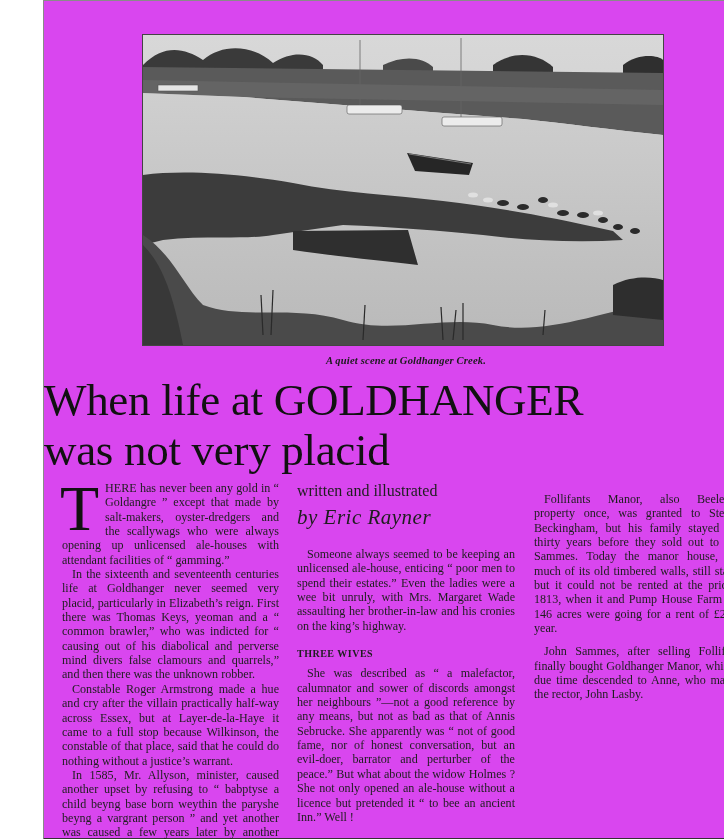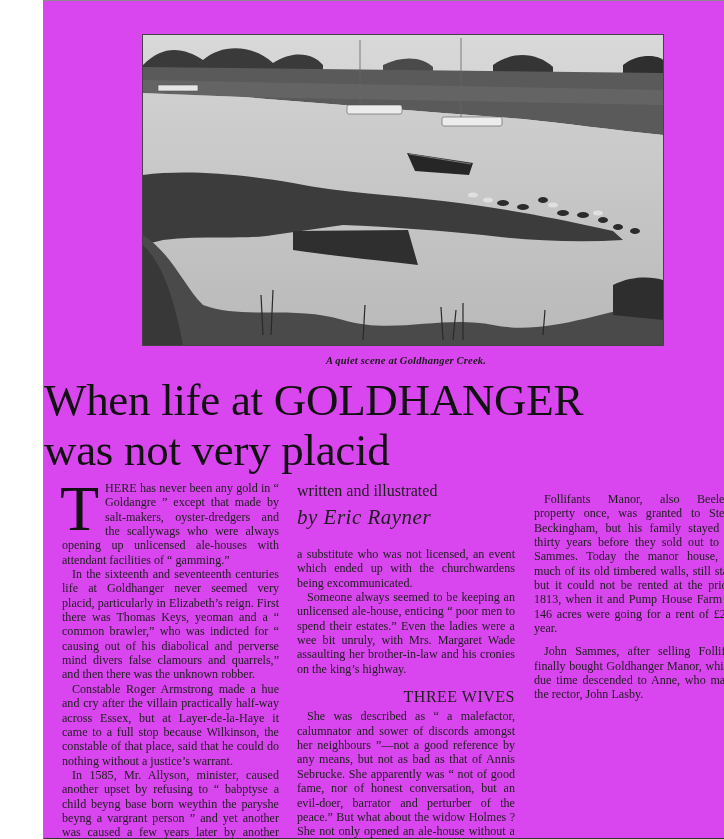--- a/index.html
+++ b/index.html
@@ -22,21 +22,21 @@
   .col p.noind { text-indent: 0; }
   .col p.gap { margin-top: 9px; }
   .col1 { left: 18px; width: 217px; }
   .col2 { left: 253px; width: 218px; top: 480px; }
   .col3 { left: 490px; width: 214px; top: 482px; }
   .dropcap { float: left; font-size: 64px; line-height: 52px; margin: 2px 6px -2px -2px;
              font-family: "Liberation Serif", "DejaVu Serif", serif; color: #111; }
   .byline-a { text-align: left; font-size: 16px; line-height: 20px; margin-bottom: 2px; }
   .byline-b { text-align: left; font-size: 21px; font-style: italic; line-height: 28px;
               margin-bottom: 16px; letter-spacing: 0.5px; }
-  .subhead { text-align: right; font-weight: normal; font-size: 16px; letter-spacing: 0.5px;
+  .subhead { text-align: left; font-weight: bold; font-size: 10px; letter-spacing: 0.5px;
              margin: 14px 0 5px 0; text-indent: 0 !important; }
 </style>
 </head>
 <body>
 
 <div class="page">
 
   <div class="photo" title="Black and white photograph of a tidal creek with moored boats, a rowing boat, a mudbank and a flock of geese">
     <svg viewBox="0 0 520 310" preserveAspectRatio="none">
       <defs>
@@ -117,21 +117,20 @@
       <span class="dropcap">T</span><span>HERE has never been any gold in “ Goldangre ” except that made by salt-makers, oyster-dredgers and the scallywags who were always opening up unlicensed ale-houses with attendant facilities of “ gamming.”</span>
     </p>
     <p>In the sixteenth and seventeenth centuries life at Goldhanger never seemed very placid, particularly in Elizabeth’s reign.  First there was Thomas Keys, yeoman and a “ common brawler,” who was indicted for “ causing out of his diabolical and perverse mind divers false clamours and quarrels,” and then there was the unknown robber.</p>
     <p>Constable Roger Armstrong made a hue and cry after the villain practically half-way across Essex, but at Layer-de-la-Haye it came to a full stop because Wilkinson, the constable of that place, said that he could do nothing without a justice’s warrant.</p>
     <p>In 1585, Mr. Allyson, minister, caused another upset by refusing to “ babptyse a child beyng base born weythin the paryshe beyng a vargrant person ” and yet another was caused a few years later by another minister, Mr. John Knight, refusing to wear the surplice.  Moreover, he tried to bring in</p>
   </div>
 
   <div class="col col2">
     <div class="byline-a">written and illustrated</div>
     <div class="byline-b">by Eric Rayner</div>
-    <p class="noind">a substitute who was not licensed, an event which ended up with the churchwardens being  excommunicated.</p>
     <p>Someone always seemed to be keeping an unlicensed ale-house, enticing “ poor men to spend their estates.”  Even the ladies were a wee bit unruly, with Mrs. Margaret Wade assaulting her brother-in-law and his cronies on the king’s highway.</p>
     <div class="subhead">THREE WIVES</div>
     <p>She was described as “ a malefactor, calumnator and sower of discords amongst her neighbours ”—not a good reference by any means, but not as bad as that of Annis Sebrucke.  She apparently was “ not of good fame, nor of honest conversation, but an evil-doer, barrator and perturber of the peace.”  But what about the widow Holmes ? She not only opened an ale-house without a licence but pretended it “ to bee an ancient Inn.”  Well !</p>
   </div>
 
   <div class="col col3">
     <p class="gap">Follifants Manor, also Beeleigh’s property once, was granted to Stephen Beckingham, but his family stayed only thirty years before they sold out to John Sammes.  Today the manor house, with much of its old timbered walls, still stands, but it could not be rented at the price of 1813, when it and Pump House Farm with 146 acres were going for a rent of £295 a year.</p>
     <p class="gap">John Sammes, after selling Follifants, finally bought Goldhanger Manor, which in due time descended to Anne, who married the rector, John Lasby.</p>
   </div>
 

